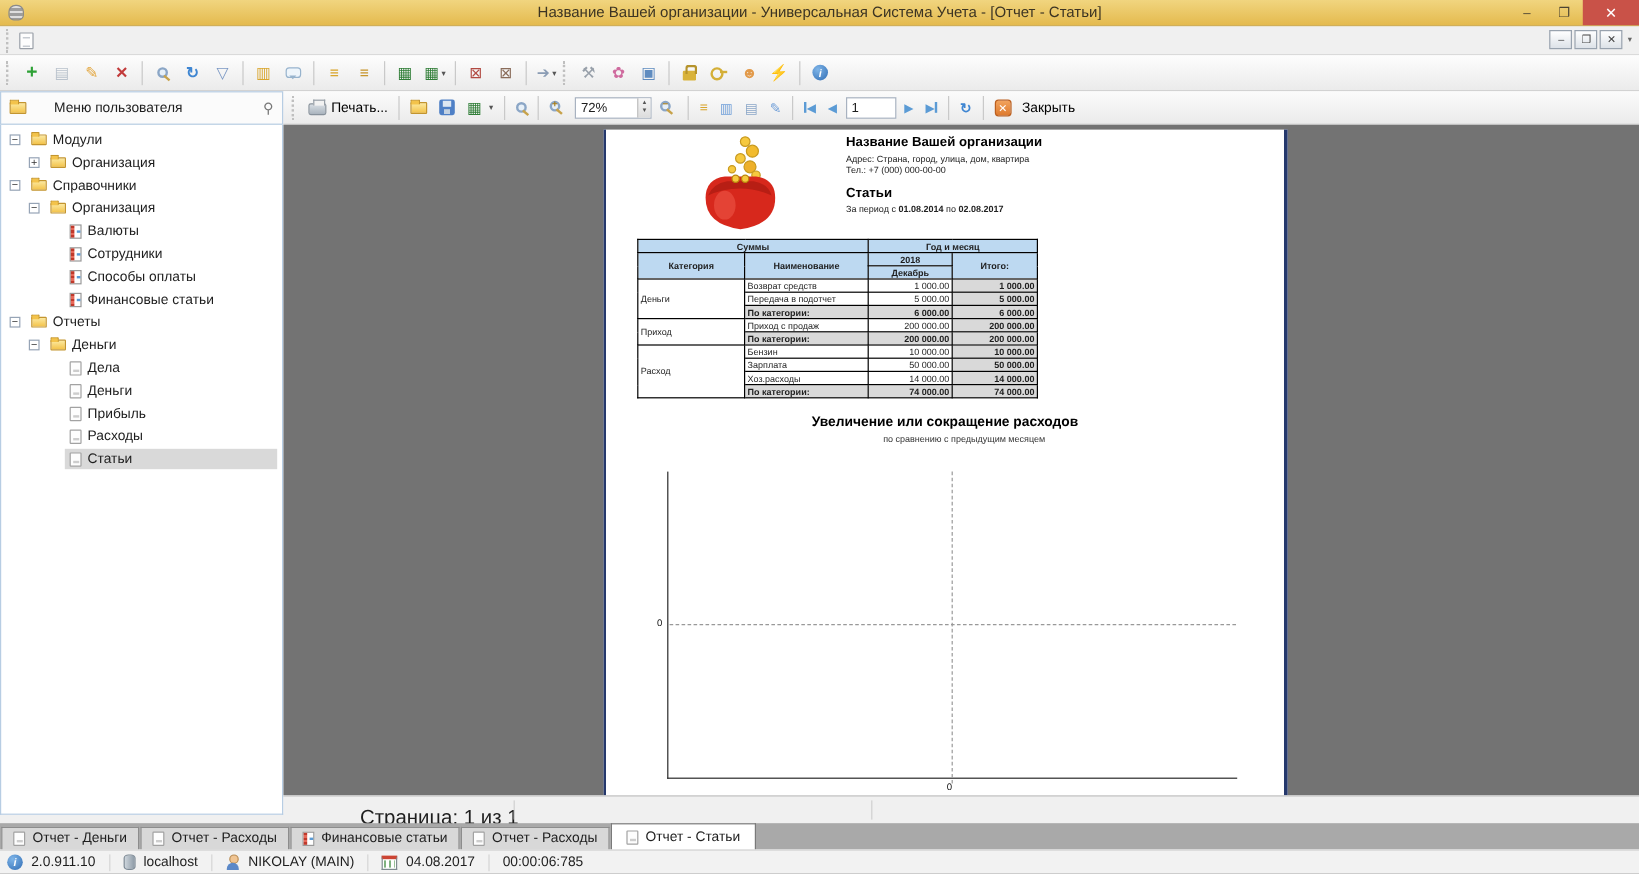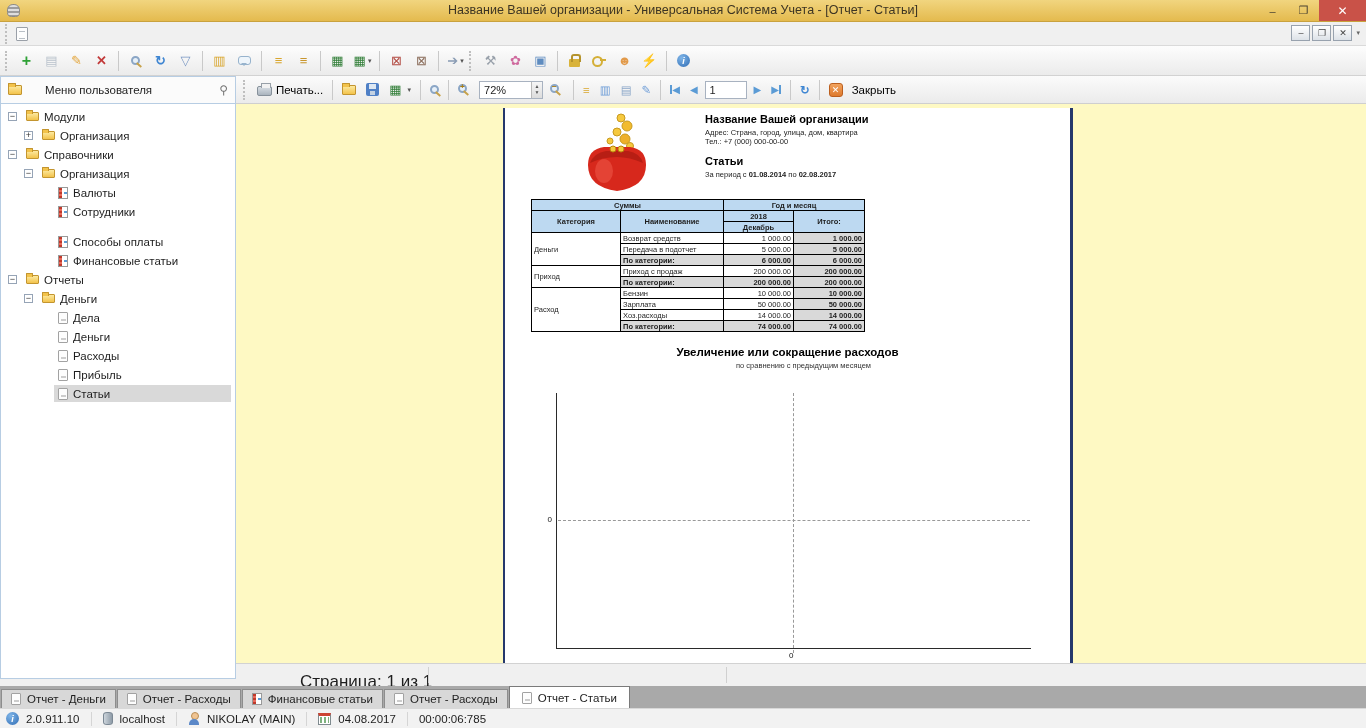--- a/index.html
+++ b/index.html
@@ -75,21 +75,21 @@
   .rowbody.selected{background:#d9d9d9;flex:1;margin-right:4px}
   .t-folder{width:13px;height:9px;background:linear-gradient(#fce9a0,#f3c34b);border:1px solid #c3952f;border-radius:1px;position:relative;flex:none}
   .t-folder::before{content:"";position:absolute;top:-3px;left:-1px;width:5px;height:3px;background:#f3c34b;border:1px solid #c3952f;border-bottom:none;border-radius:1px 1px 0 0}
   .t-list{width:10px;height:12px;background:#fff;border:1px solid #999;position:relative;flex:none}
   .t-list::before{content:"";position:absolute;left:0;top:0;bottom:0;width:3px;background:repeating-linear-gradient(0deg,#c0392b 0 2px,#e8695a 2px 4px)}
   .t-list::after{content:"";position:absolute;left:5px;top:4px;width:3px;height:2px;background:#5b9bd5}
   .t-doc{width:10px;height:12px;background:#fdfdfd;border:1px solid #a2a2a2;border-radius:1px;position:relative;flex:none}
   .t-doc::after{content:"";position:absolute;left:2px;bottom:2px;width:5px;height:2px;background:#cdcdcd}
 
   
-  .preview{position:absolute;top:104px;left:236px;width:1130px;height:559px;background:#fef9c3;overflow:hidden}
+  .preview{position:absolute;top:104px;left:236px;width:1130px;height:559px;background:#737373;overflow:hidden}
   .page{position:absolute;left:267px;top:4px;width:570px;height:555px;background:#fff;border-left:2px solid #25386c;border-right:3px solid #25386c}
   .org-name{position:absolute;left:200px;top:5px;font-size:11px;font-weight:bold;color:#000}
   .org-addr{position:absolute;left:200px;top:20px;font-size:7.5px;color:#222}
   .org-tel{position:absolute;left:200px;top:29px;font-size:7.5px;color:#222}
   .rep-title{position:absolute;left:200px;top:47px;font-size:11px;font-weight:bold;color:#000}
   .rep-period{position:absolute;left:200px;top:62px;font-size:7.5px;color:#222}
   .rep-period b{font-weight:bold}
   .purse{position:absolute;left:75px;top:5px}
 
   table.rep{position:absolute;left:26px;top:91px;border-collapse:collapse;table-layout:fixed}
@@ -362,21 +362,21 @@
         <span>Валюты</span>
       </span>
     </div>
     <div class="titem" style="padding-left: 39px;">
       <span class="noexp"></span>
       <span class="rowbody">
         <span class="t-list"></span>
         <span>Сотрудники</span>
       </span>
     </div>
-    <div class="titem" style="padding-left: 39px; margin-top: 11px;">
+    <div class="titem" style="padding-left: 39px;">
       <span class="noexp"></span>
       <span class="rowbody">
         <span class="t-list"></span>
         <span>Способы оплаты</span>
       </span>
     </div>
     <div class="titem" style="padding-left: 39px;">
       <span class="noexp"></span>
       <span class="rowbody">
         <span class="t-list"></span>
@@ -408,28 +408,28 @@
       <span class="noexp"></span>
       <span class="rowbody">
         <span class="t-doc"></span>
         <span>Деньги</span>
       </span>
     </div>
     <div class="titem" style="padding-left: 39px;">
       <span class="noexp"></span>
       <span class="rowbody">
         <span class="t-doc"></span>
+        <span>Прибыль</span>
+      </span>
+    </div>
+    <div class="titem" style="padding-left: 39px;">
+      <span class="noexp"></span>
+      <span class="rowbody">
+        <span class="t-doc"></span>
         <span>Расходы</span>
-      </span>
-    </div>
-    <div class="titem" style="padding-left: 39px;">
-      <span class="noexp"></span>
-      <span class="rowbody">
-        <span class="t-doc"></span>
-        <span>Прибыль</span>
       </span>
     </div>
     <div class="titem" style="padding-left: 39px;">
       <span class="noexp"></span>
       <span class="rowbody selected">
         <span class="t-doc"></span>
         <span>Статьи</span>
       </span>
     </div>
   </div>

